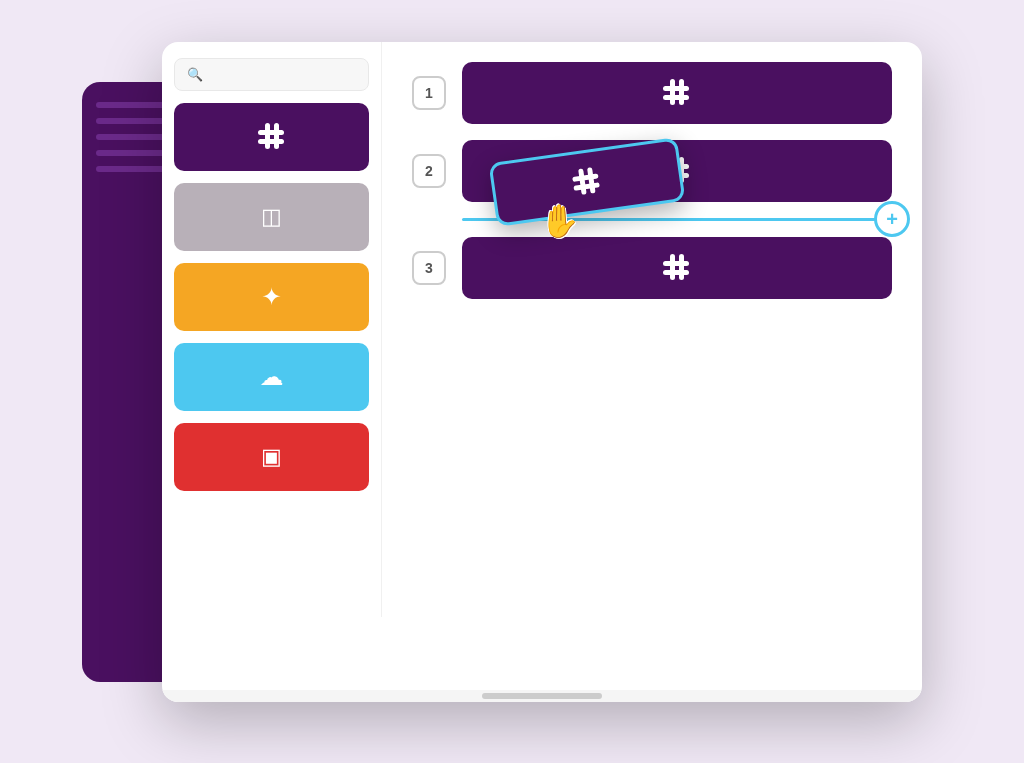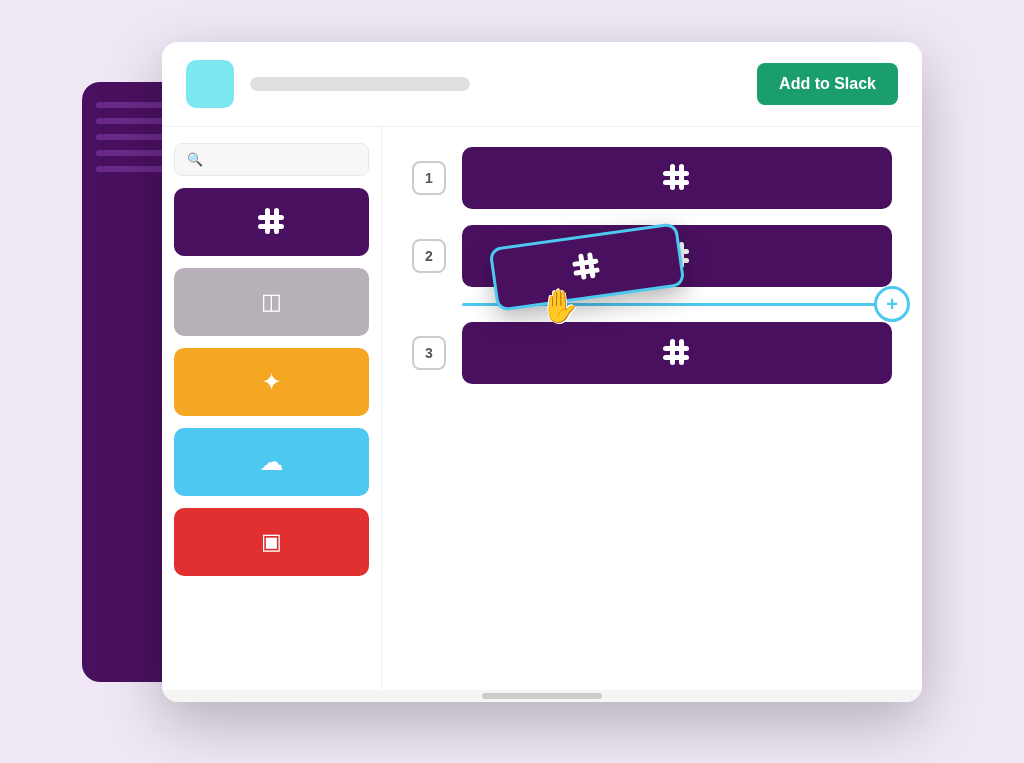--- a/index.html
+++ b/index.html
@@ -343,26 +343,20 @@
       <div class="sidebar-bg-line"></div>
       <div class="sidebar-bg-line"></div>
       <div class="sidebar-bg-line"></div>
       <div class="sidebar-bg-line"></div>
       <div class="sidebar-bg-line"></div>
     </div>
   </div>
 
   <div class="main-window">
 
-    <div class="top-bar">
-      <div class="top-bar-avatar"></div>
-      <div class="top-bar-title-bar"></div>
-      <div class="top-bar-spacer"></div>
-      <button class="add-to-slack-btn">Add to Slack</button>
-    </div>
 
     <div class="content-area">
 
       <div class="left-panel">
 
         <div class="search-bar">
           <span class="search-icon-inner">🔍</span>
         </div>
 
         <div class="app-tile app-tile-purple">

